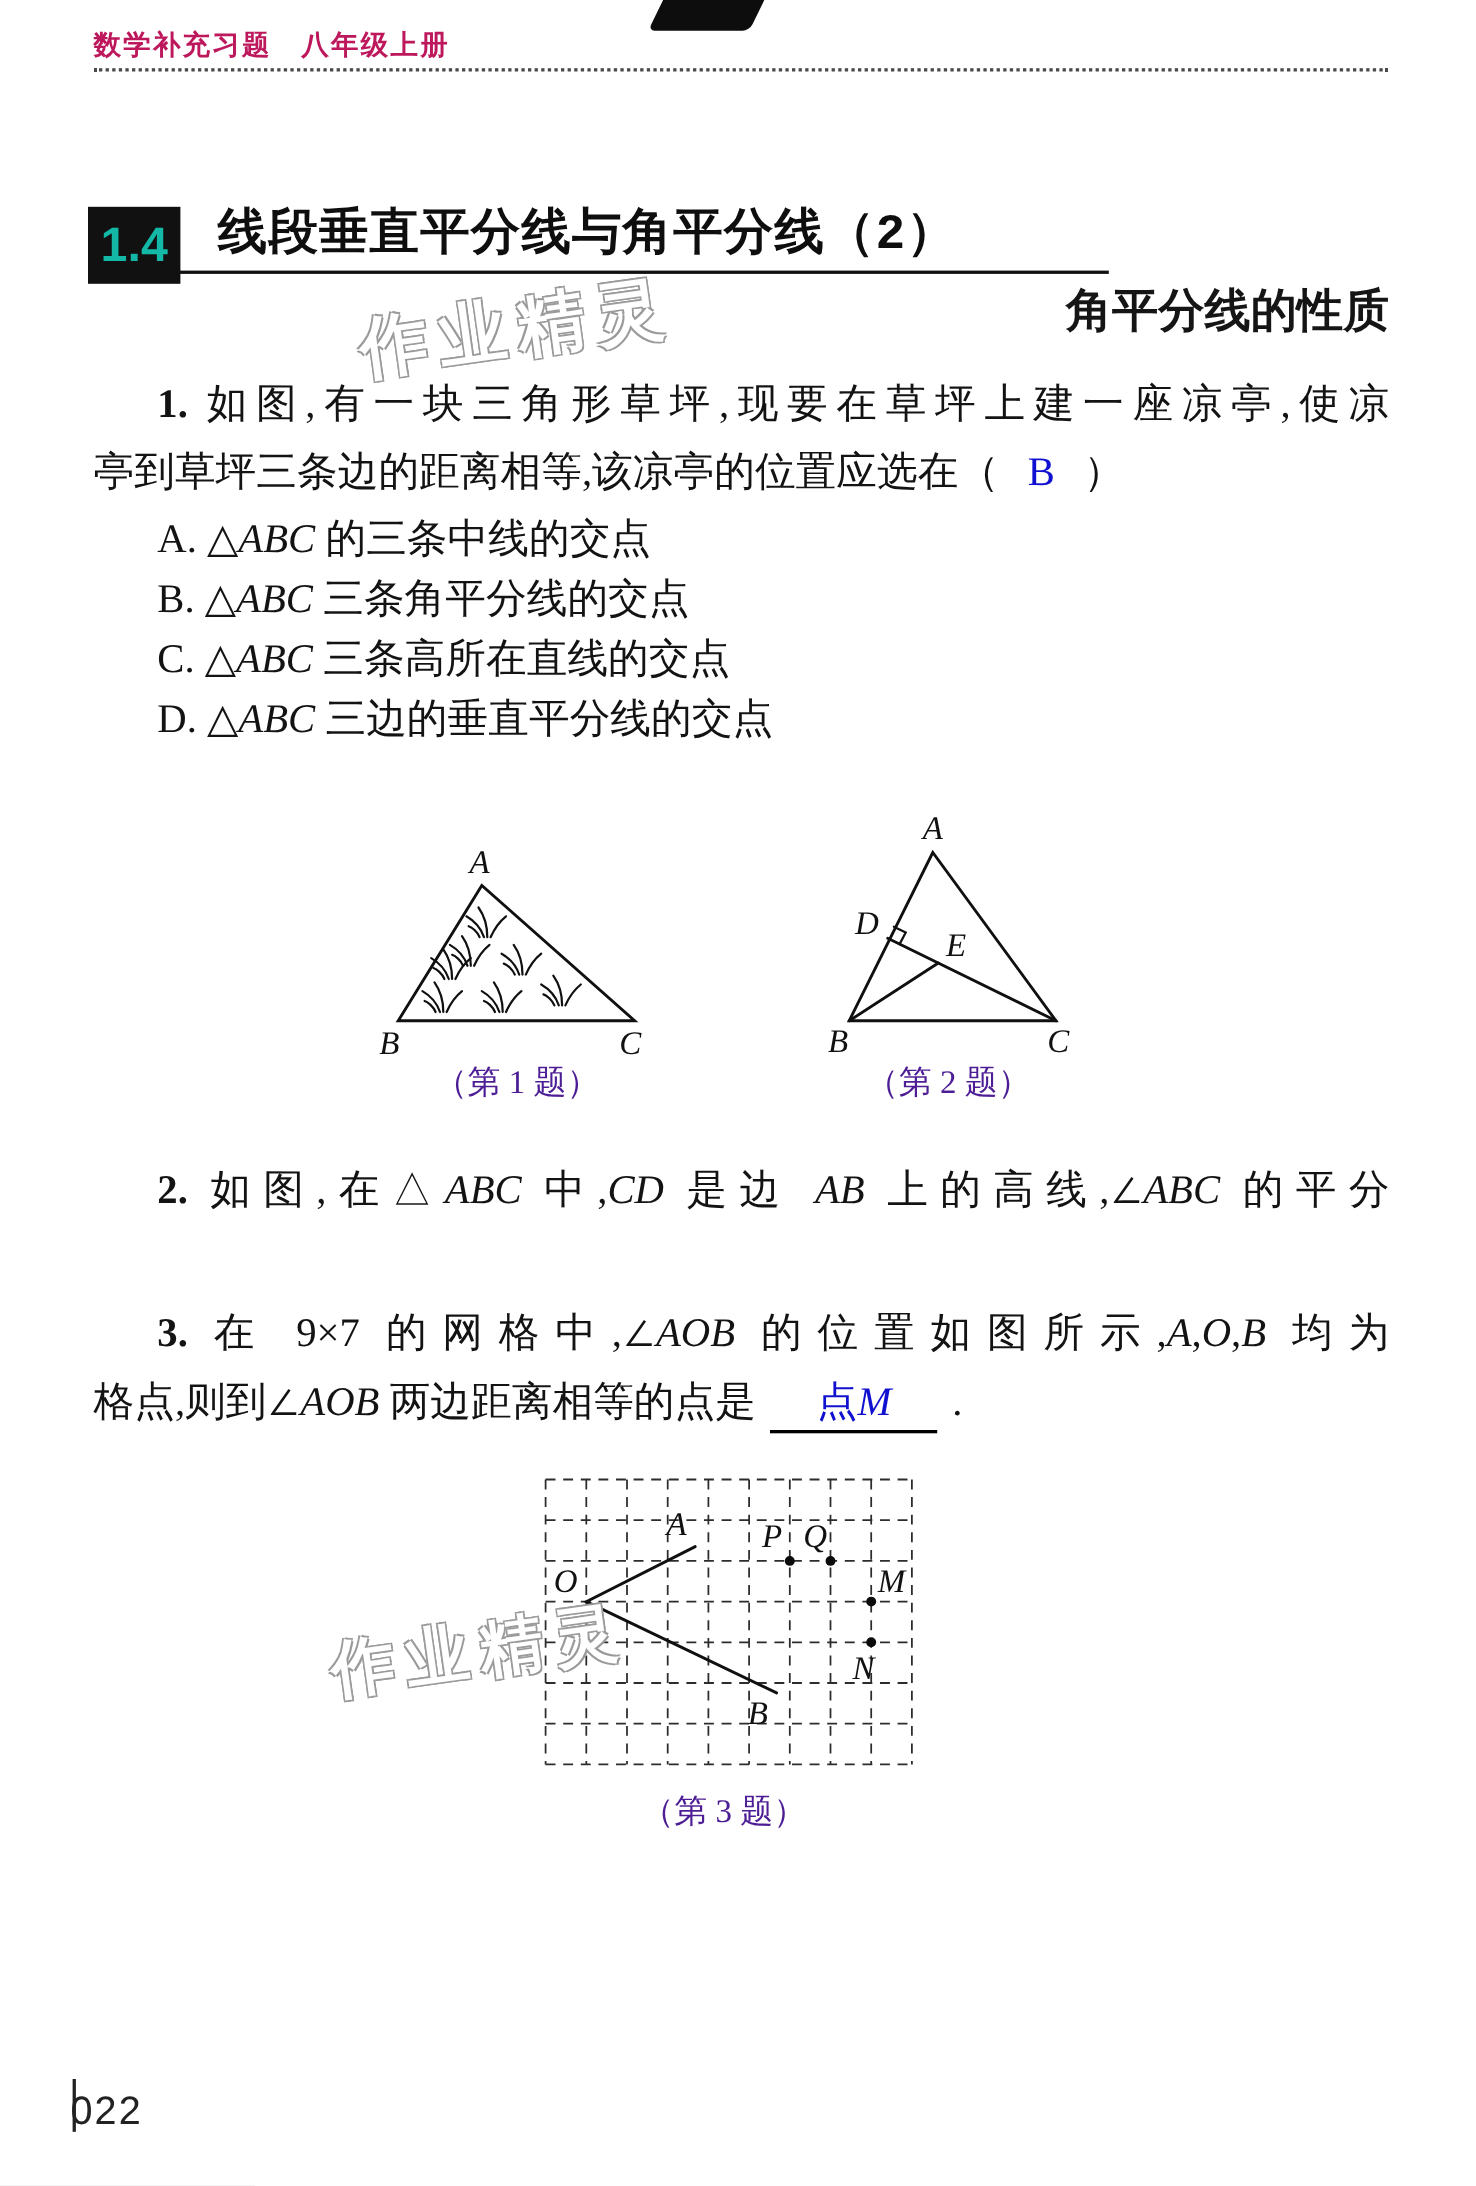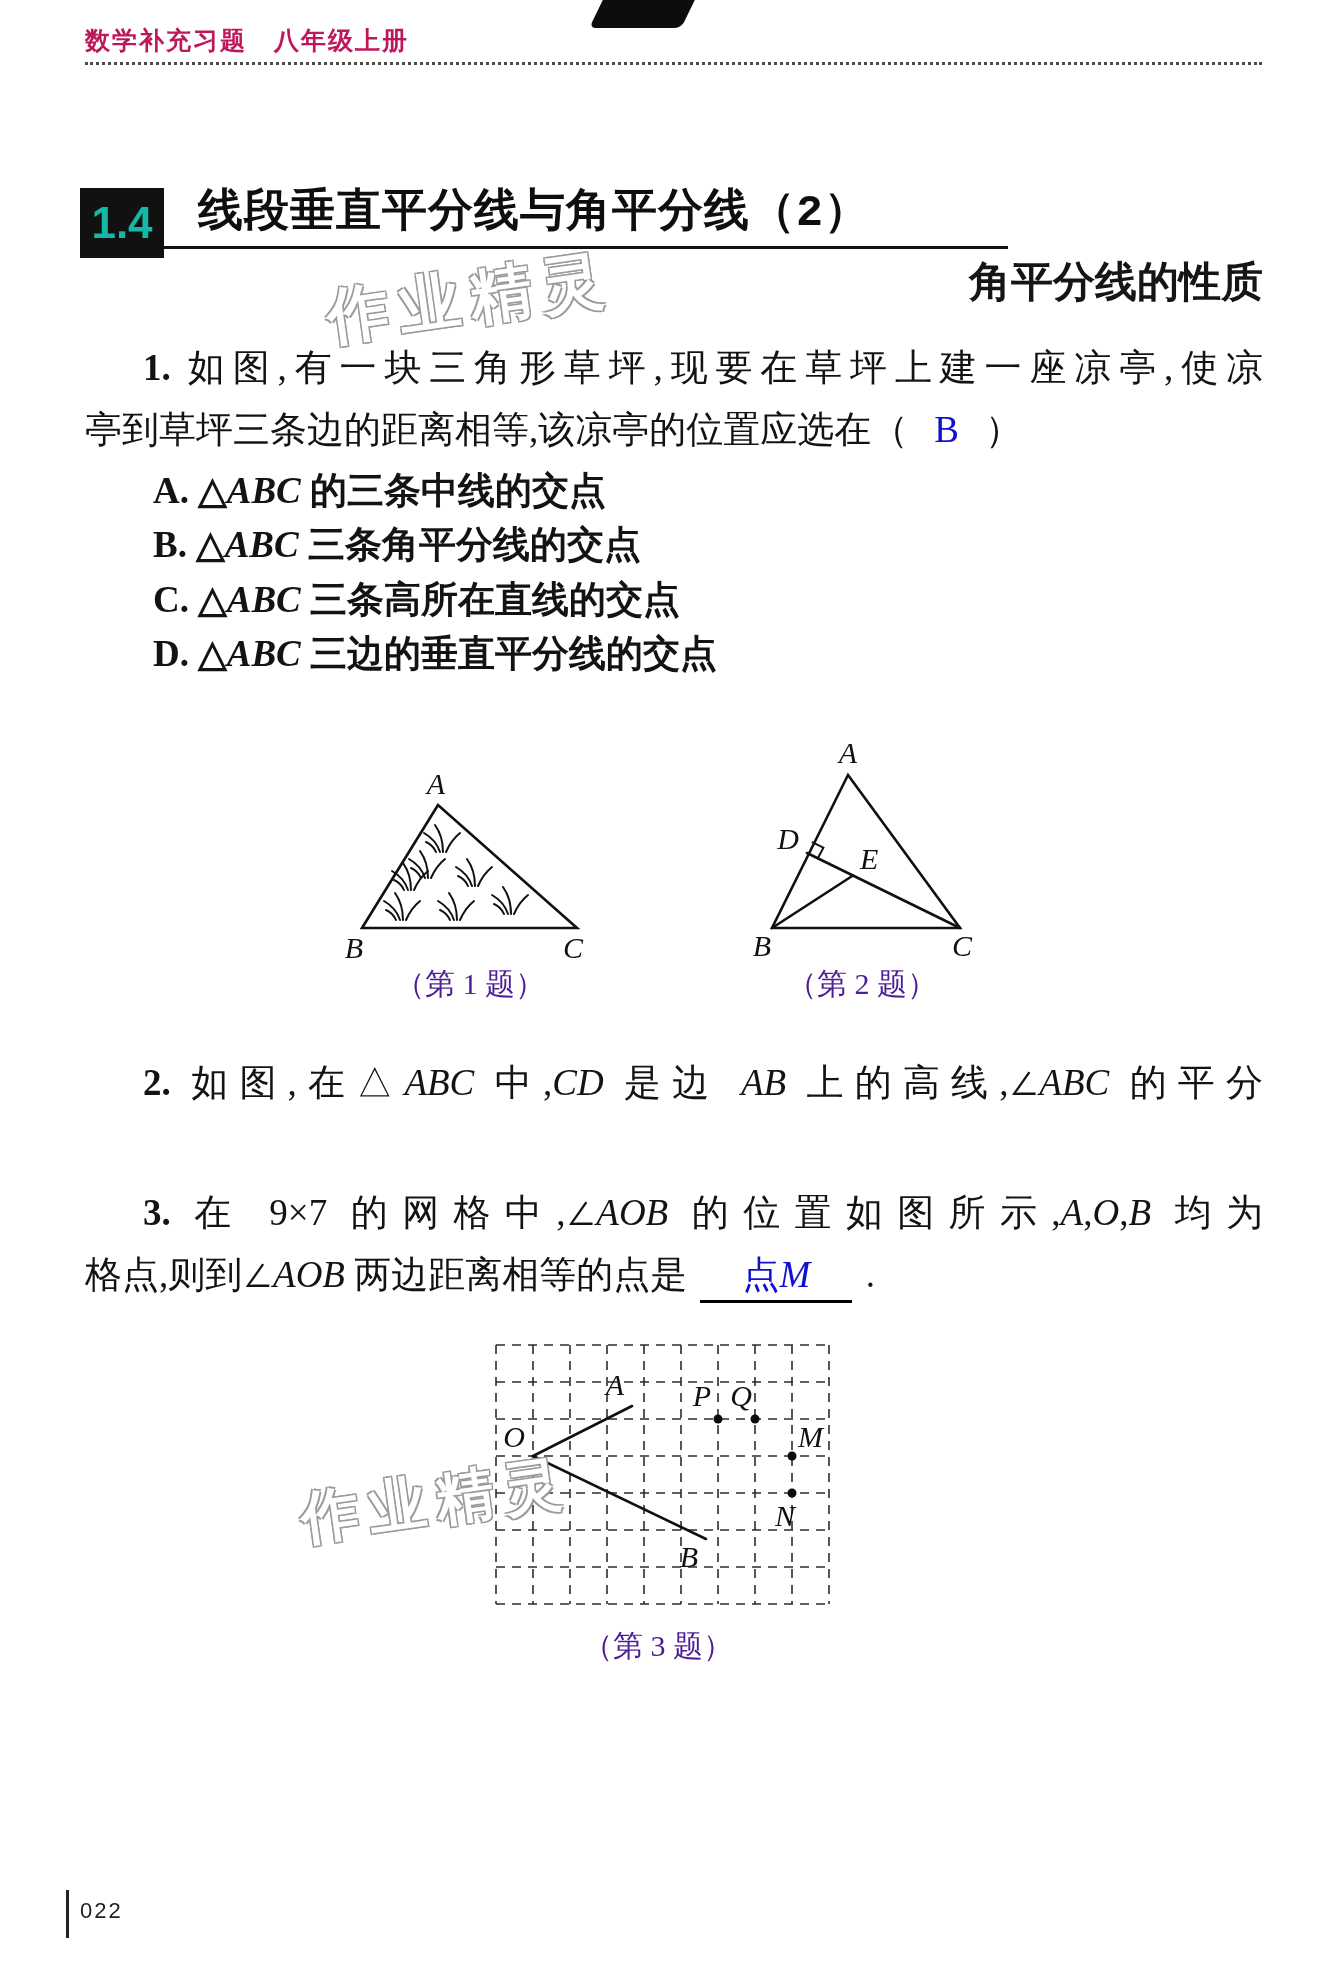--- a/index.html
+++ b/index.html
@@ -29,42 +29,42 @@
     color:#ffffff; letter-spacing:10px; white-space:nowrap;
     text-shadow:1.5px 1.5px 0 #9b9b9b, -1.5px -1.5px 0 #9b9b9b, 1.5px -1.5px 0 #9b9b9b, -1.5px 1.5px 0 #9b9b9b;
     transform:rotate(-8deg); }
   .wm1 { left:326px; top:256px; font-size:62px; z-index:1; }
   .wm2 { left:300px; top:1462px; font-size:58px; z-index:5; }
   
   .line { position:absolute; left:85px; width:1178px; font-size:37px; line-height:50px;
     color:#131313; z-index:2; }
   .fill { text-align:justify; text-align-last:justify; }
   .indent { text-indent:58px; }
-  .opt { left:153px; width:1120px;font-weight:bold; }
+  .opt { left:143px; width:1120px; }
   .mi { font-style:italic; }
   .mb { font-weight:bold; }
   .ansline { display:flex; align-items:baseline; }
   .paren-group { white-space:nowrap; margin-right:40px; }
   .paren-group .ans { margin:0 26px; }
   .ans { color:#1010d0; }
   .blank { display:inline-block; min-width:150px; border-bottom:3px solid #000;
     text-align:center; color:#1010d0; padding:0 6px; margin:0 4px; }
   .blank .mi { color:#1010d0; }
   
   .fig { position:absolute; z-index:3; }
   .caption { position:absolute; text-align:center; font-size:30px; color:#4c1d95; z-index:2; }
   svg text { font-family:"Liberation Serif",serif; font-style:italic; font-size:30px; fill:#111; }
   svg .geo { stroke:#101010; stroke-width:2.6; fill:none; stroke-linecap:round; }
   svg .thin { stroke:#101010; stroke-width:2; fill:none; stroke-linecap:round; }
   svg .dash { stroke:#2c2c2c; stroke-width:1.6; stroke-dasharray:9 7; fill:none; }
   svg .dot { fill:#0b0b0b; stroke:none; }
   
   .pagenum-bar { position:absolute; left:66px; top:1890px; width:3px; height:48px; background:#222; }
-  .pagenum { position:absolute; left:80px; top:1898px; font-family:"Liberation Sans",sans-serif;
-    font-size:22px; letter-spacing:2px; color:#222; }
+  .pagenum { position:absolute; left:64px; top:1898px; font-family:"Liberation Sans",sans-serif;
+    font-size:36px; letter-spacing:2px; color:#222; }
 </style>
 </head>
 <body>
 
 <div class="page">
 
   <div class="corner-tab"></div>
   <div class="booklet">数学补充习题　八年级上册</div>
   <div class="dotrule"></div>
 

